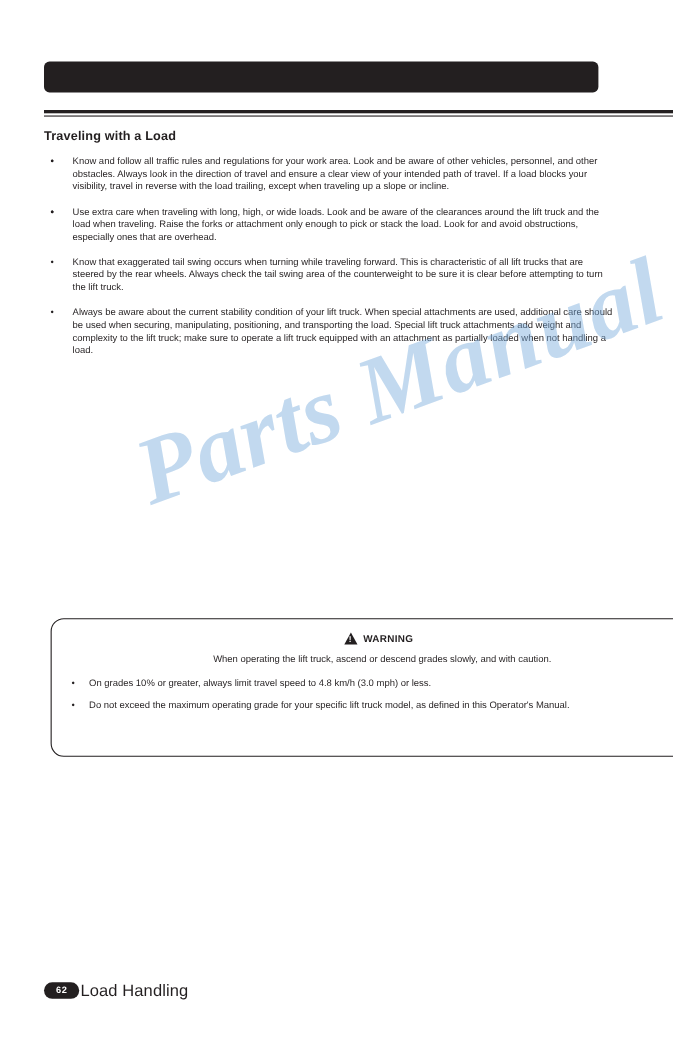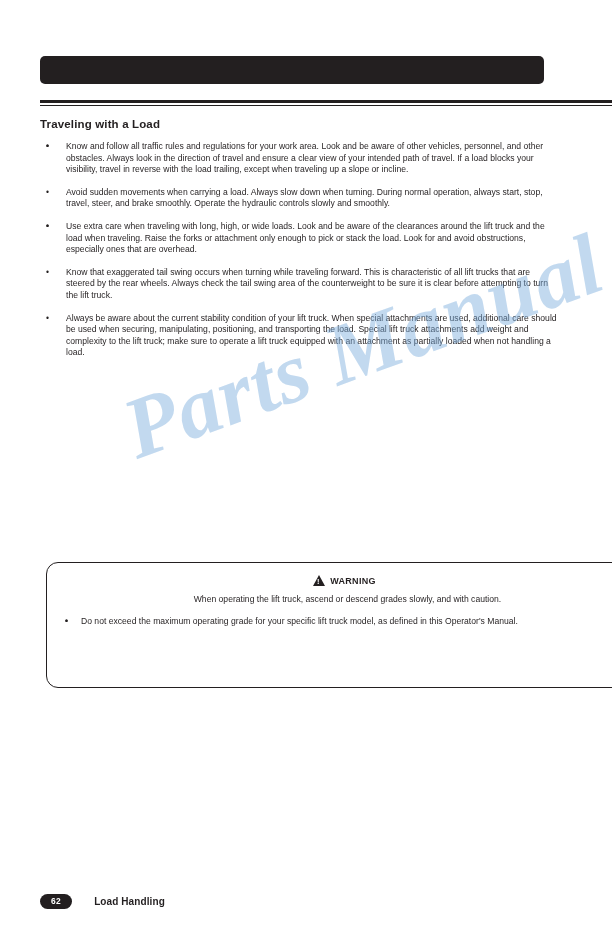--- a/index.html
+++ b/index.html
@@ -160,34 +160,34 @@
     top: 0;
   }
 
   
   .footer {
     position: absolute;
     left: 40px;
     bottom: 36px;
     display: flex;
     align-items: center;
-    gap: 22px;
+    gap: 1px;
   }
   .page-num {
     background: #231f20;
     color: #ffffff;
     font-size: 8.4px;
     font-weight: bold;
     border-radius: 8px;
     padding: 2.5px 11px 3px 11px;
     letter-spacing: 0.4px;
   }
   .footer-label {
-    font-size: 10px;
-    font-weight: bold;
+    font-size: 15px;
+    font-weight: normal;
     letter-spacing: 0.1px;
     color: #231f20;
   }
 
   
   .watermark {
     position: absolute;
     left: 110px;
     top: 345px;
     width: 460px;
@@ -228,21 +228,20 @@
     <ul class="bullets">
       <li>
         <span class="dot">•</span>
       </li>
       <li>
         <span class="dot">•</span>
         <span>Know and follow all traffic rules and regulations for your work area. Look and be aware of other vehicles, personnel, and other obstacles. Always look in the direction of travel and ensure a clear view of your intended path of travel. If a load blocks your visibility, travel in reverse with the load trailing, except when traveling up a slope or incline.</span>
       </li>
       <li>
         <span class="dot">•</span>
-        <span>Avoid sudden movements when carrying a load. Always slow down when turning. During normal operation, always start, stop, travel, steer, and brake smoothly. Operate the hydraulic controls slowly and smoothly.</span>
       </li>
       <li>
         <span class="dot">•</span>
       </li>
       <li>
         <span class="dot">•</span>
         <span>Use extra care when traveling with long, high, or wide loads. Look and be aware of the clearances around the lift truck and the load when traveling. Raise the forks or attachment only enough to pick or stack the load. Look for and avoid obstructions, especially ones that are overhead.</span>
       </li>
       <li>
         <span class="dot">•</span>
@@ -257,20 +256,21 @@
 
   <div class="warning-box">
     <div class="warning-head">
       <span class="warn-tri"></span>
       <span class="warning-title">WARNING</span>
     </div>
     <div class="warning-lead">When operating the lift truck, ascend or descend grades slowly, and with caution.</div>
     <ul class="warn-bullets">
       <li>
         <span class="dot">•</span>
+        <span>On grades 10% or greater, always limit travel speed to 4.8 km/h (3.0 mph) or less.</span>
       </li>
       <li>
         <span class="dot">•</span>
         <span>Do not exceed the maximum operating grade for your specific lift truck model, as defined in this Operator's Manual.</span>
       </li>
     </ul>
   </div>
 
   <div class="footer">
     <span class="page-num">62</span>

